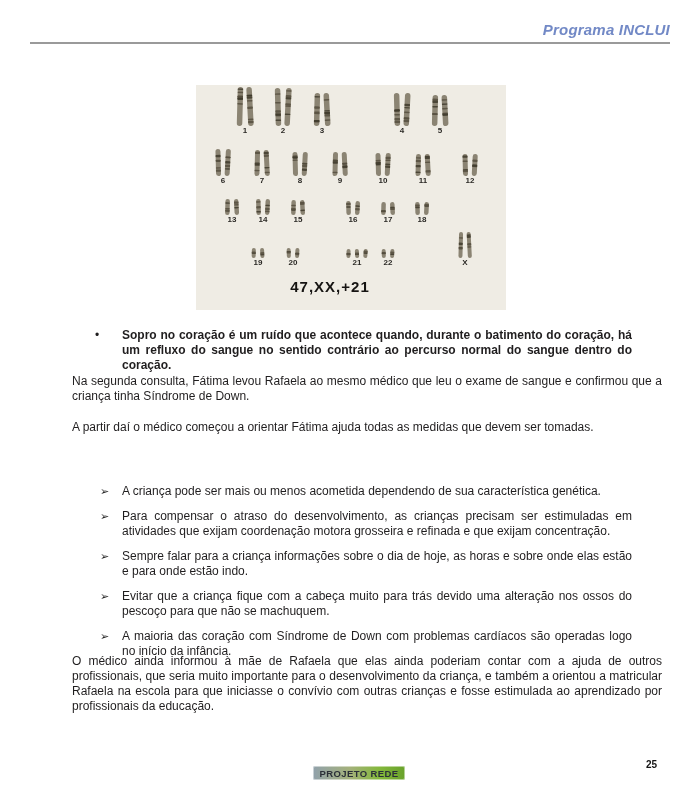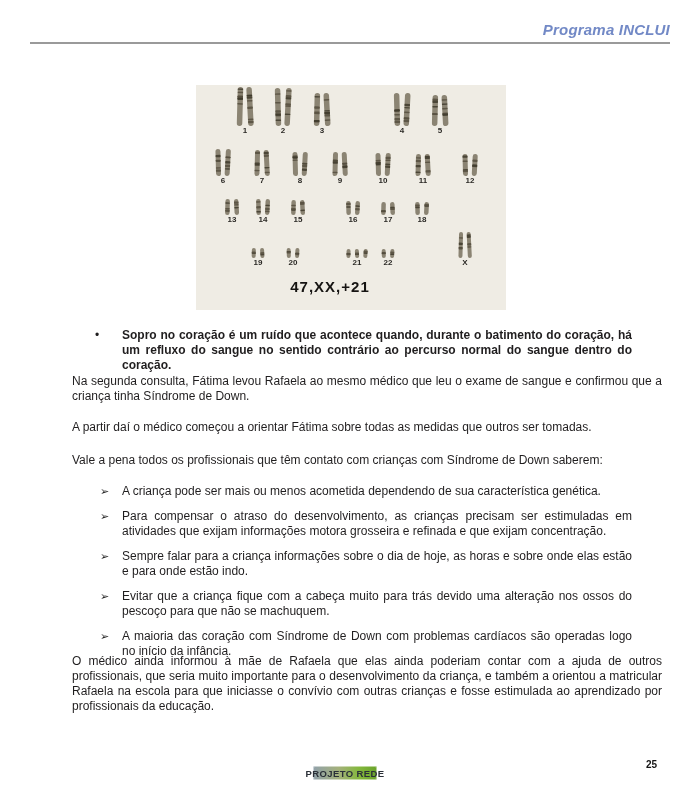--- a/index.html
+++ b/index.html
@@ -42,21 +42,21 @@
   .bullet-row .btext{flex:1;text-align:justify;font-weight:bold;}
 
   .arrow-list{position:absolute;left:100px;top:484px;width:532px;}
   .arrow-item{display:flex;font-size:12px;line-height:15px;margin-bottom:10px;}
   .arrow-item .marker{flex:0 0 22px;font-size:11px;line-height:15px;color:#242424;
     font-family:"DejaVu Sans","Liberation Sans",sans-serif;}
   .arrow-item .atext{flex:1;text-align:justify;}
 
   
   .footer-logo{
-    position:absolute;left:313px;top:766px;width:64px;height:14px;
+    position:absolute;left:313px;top:766px;width:92px;height:14px;
     display:flex;align-items:center;justify-content:center;
     background:linear-gradient(90deg,#91a1ab 0%,#a4b17b 40%,#84b83c 72%,#69a22b 100%);
     border-radius:2px;box-shadow:0 0 0 1px rgba(255,255,255,.5) inset;
   }
   .footer-logo span{
     font-size:9.5px;font-weight:bold;color:#2b3038;letter-spacing:.4px;white-space:nowrap;
   }
   .page-number{
     position:absolute;top:759px;left:646px;
     font-size:10px;font-weight:bold;color:#141414;
@@ -413,31 +413,30 @@
         <text x="134" y="207" text-anchor="middle" class="kary-caption">47,XX,+21</text>
       </svg>
   </div>
 
   <div class="bullet-row" style="top:328px">
     <span class="marker">•</span>
     <span class="btext">Sopro no coração é um ruído que acontece quando, durante o batimento do coração, há um refluxo do sangue no sentido contrário ao percurso normal do sangue dentro do coração.</span>
   </div>
 
   <div class="para" style="top:374px">Na segunda consulta, Fátima levou Rafaela ao mesmo médico que leu o exame de sangue e confirmou que a criança tinha Síndrome de Down.</div>
-  <div class="para" style="top:420px">A partir daí o médico começou a orientar Fátima sobre todas as medidas que outros ser tomadas.</div>
-  <div class="para" style="top:453px">Vale a pena todos os profissionais que têm contato com crianças com Síndrome de Down saberem:</div>
+  <div class="para" style="top:420px">A partir daí o médico começou a orientar Fátima ajuda todas as medidas que devem ser tomadas.</div>
 
   <div class="arrow-list" id="arrow-list">
       <div class="arrow-item">
         <span class="marker">➢</span>
         <span class="atext">A criança pode ser mais ou menos acometida dependendo de sua característica genética.</span>
       </div>
       <div class="arrow-item">
         <span class="marker">➢</span>
-        <span class="atext">Para compensar o atraso do desenvolvimento, as crianças precisam ser estimuladas em atividades que exijam informações motora grosseira e refinada e que exijam concentração.</span>
+        <span class="atext">Para compensar o atraso do desenvolvimento, as crianças precisam ser estimuladas em atividades que exijam coordenação motora grosseira e refinada e que exijam concentração.</span>
       </div>
       <div class="arrow-item">
         <span class="marker">➢</span>
         <span class="atext">Sempre falar para a criança informações sobre o dia de hoje, as horas e sobre onde elas estão e para onde estão indo.</span>
       </div>
       <div class="arrow-item">
         <span class="marker">➢</span>
         <span class="atext">Evitar que a criança fique com a cabeça muito para trás devido uma alteração nos ossos do pescoço para que não se machuquem.</span>
       </div>
       <div class="arrow-item">

